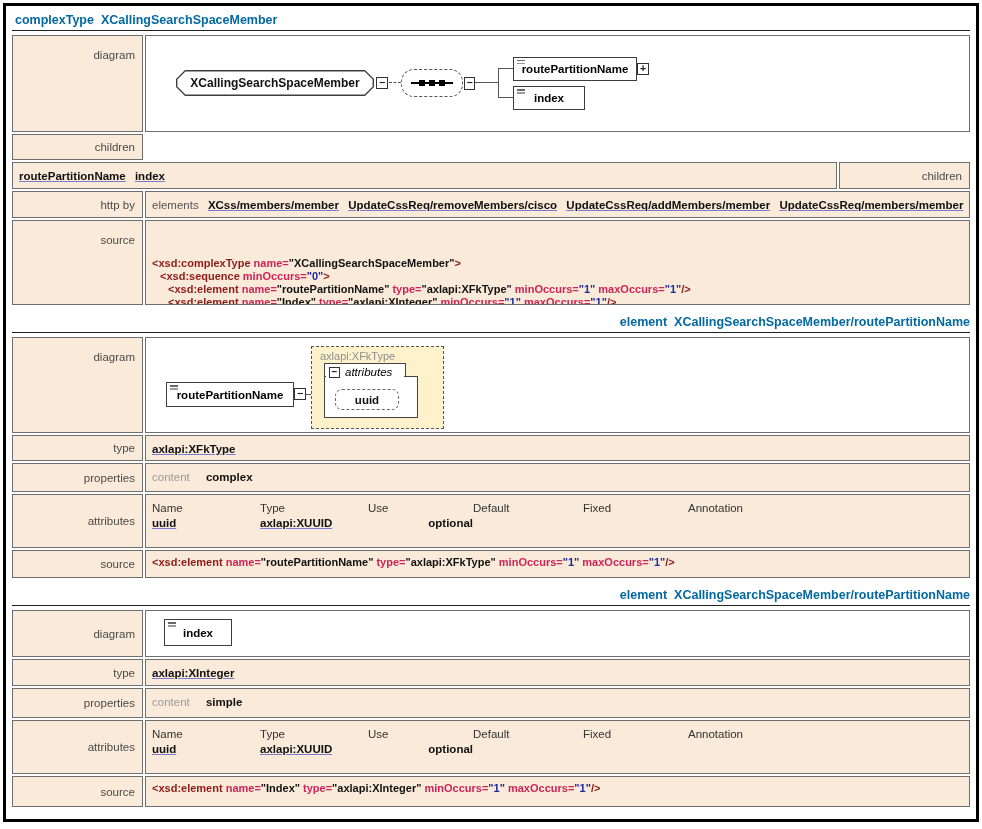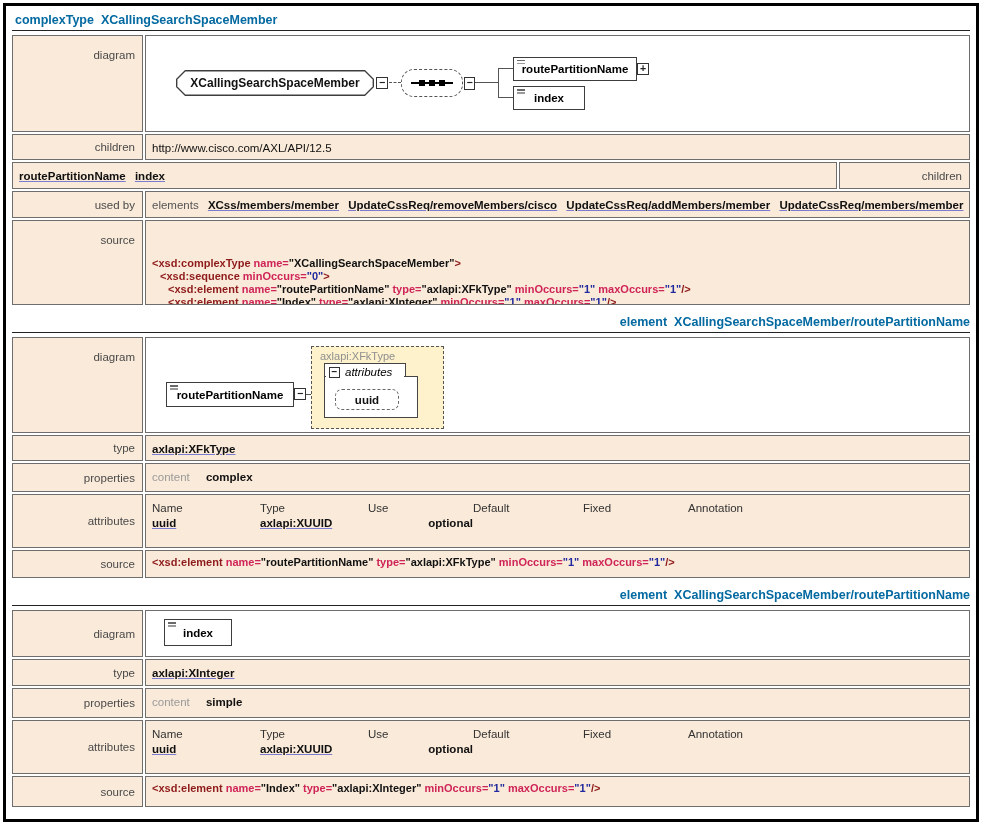--- a/index.html
+++ b/index.html
@@ -109,37 +109,34 @@
         <div class="sq" style="left:491px;top:27px;">+</div>
         <div class="ebox" style="left:367px;top:50px;width:72px;height:24px;">
           <span class="eicon"></span>
           <span>index</span>
         </div>
       </div>
     </div>
 
     <div class="row" style="height:26px">
       <div class="cell lbl">children</div>
-      <div class="cell cnt">
-        <div class="txtpad">http://www.cisco.com/AXL/API/12.5</div>
-      </div>
     </div>
 
     <div class="row" style="height:27px">
       <div class="cell cnt">
         <div class="txtpad">
           <span class="lnk">routePartitionName</span>
           <span class="lnk">index</span>
         </div>
       </div>
       <div class="cell lbl">children</div>
     </div>
 
     <div class="row" style="height:27px">
-      <div class="cell lbl">used by</div>
+      <div class="cell lbl">http by</div>
       <div class="cell cnt">
         <div class="txtpad" style="white-space:nowrap;">
           <span class="grayel">elements</span>
           <span class="lnk">XCss/members/member</span>
           <span class="lnk">UpdateCssReq/removeMembers/cisco</span>
           <span class="lnk">UpdateCssReq/addMembers/member</span>
           <span class="lnk">UpdateCssReq/members/member</span>
         </div>
       </div>
     </div>

